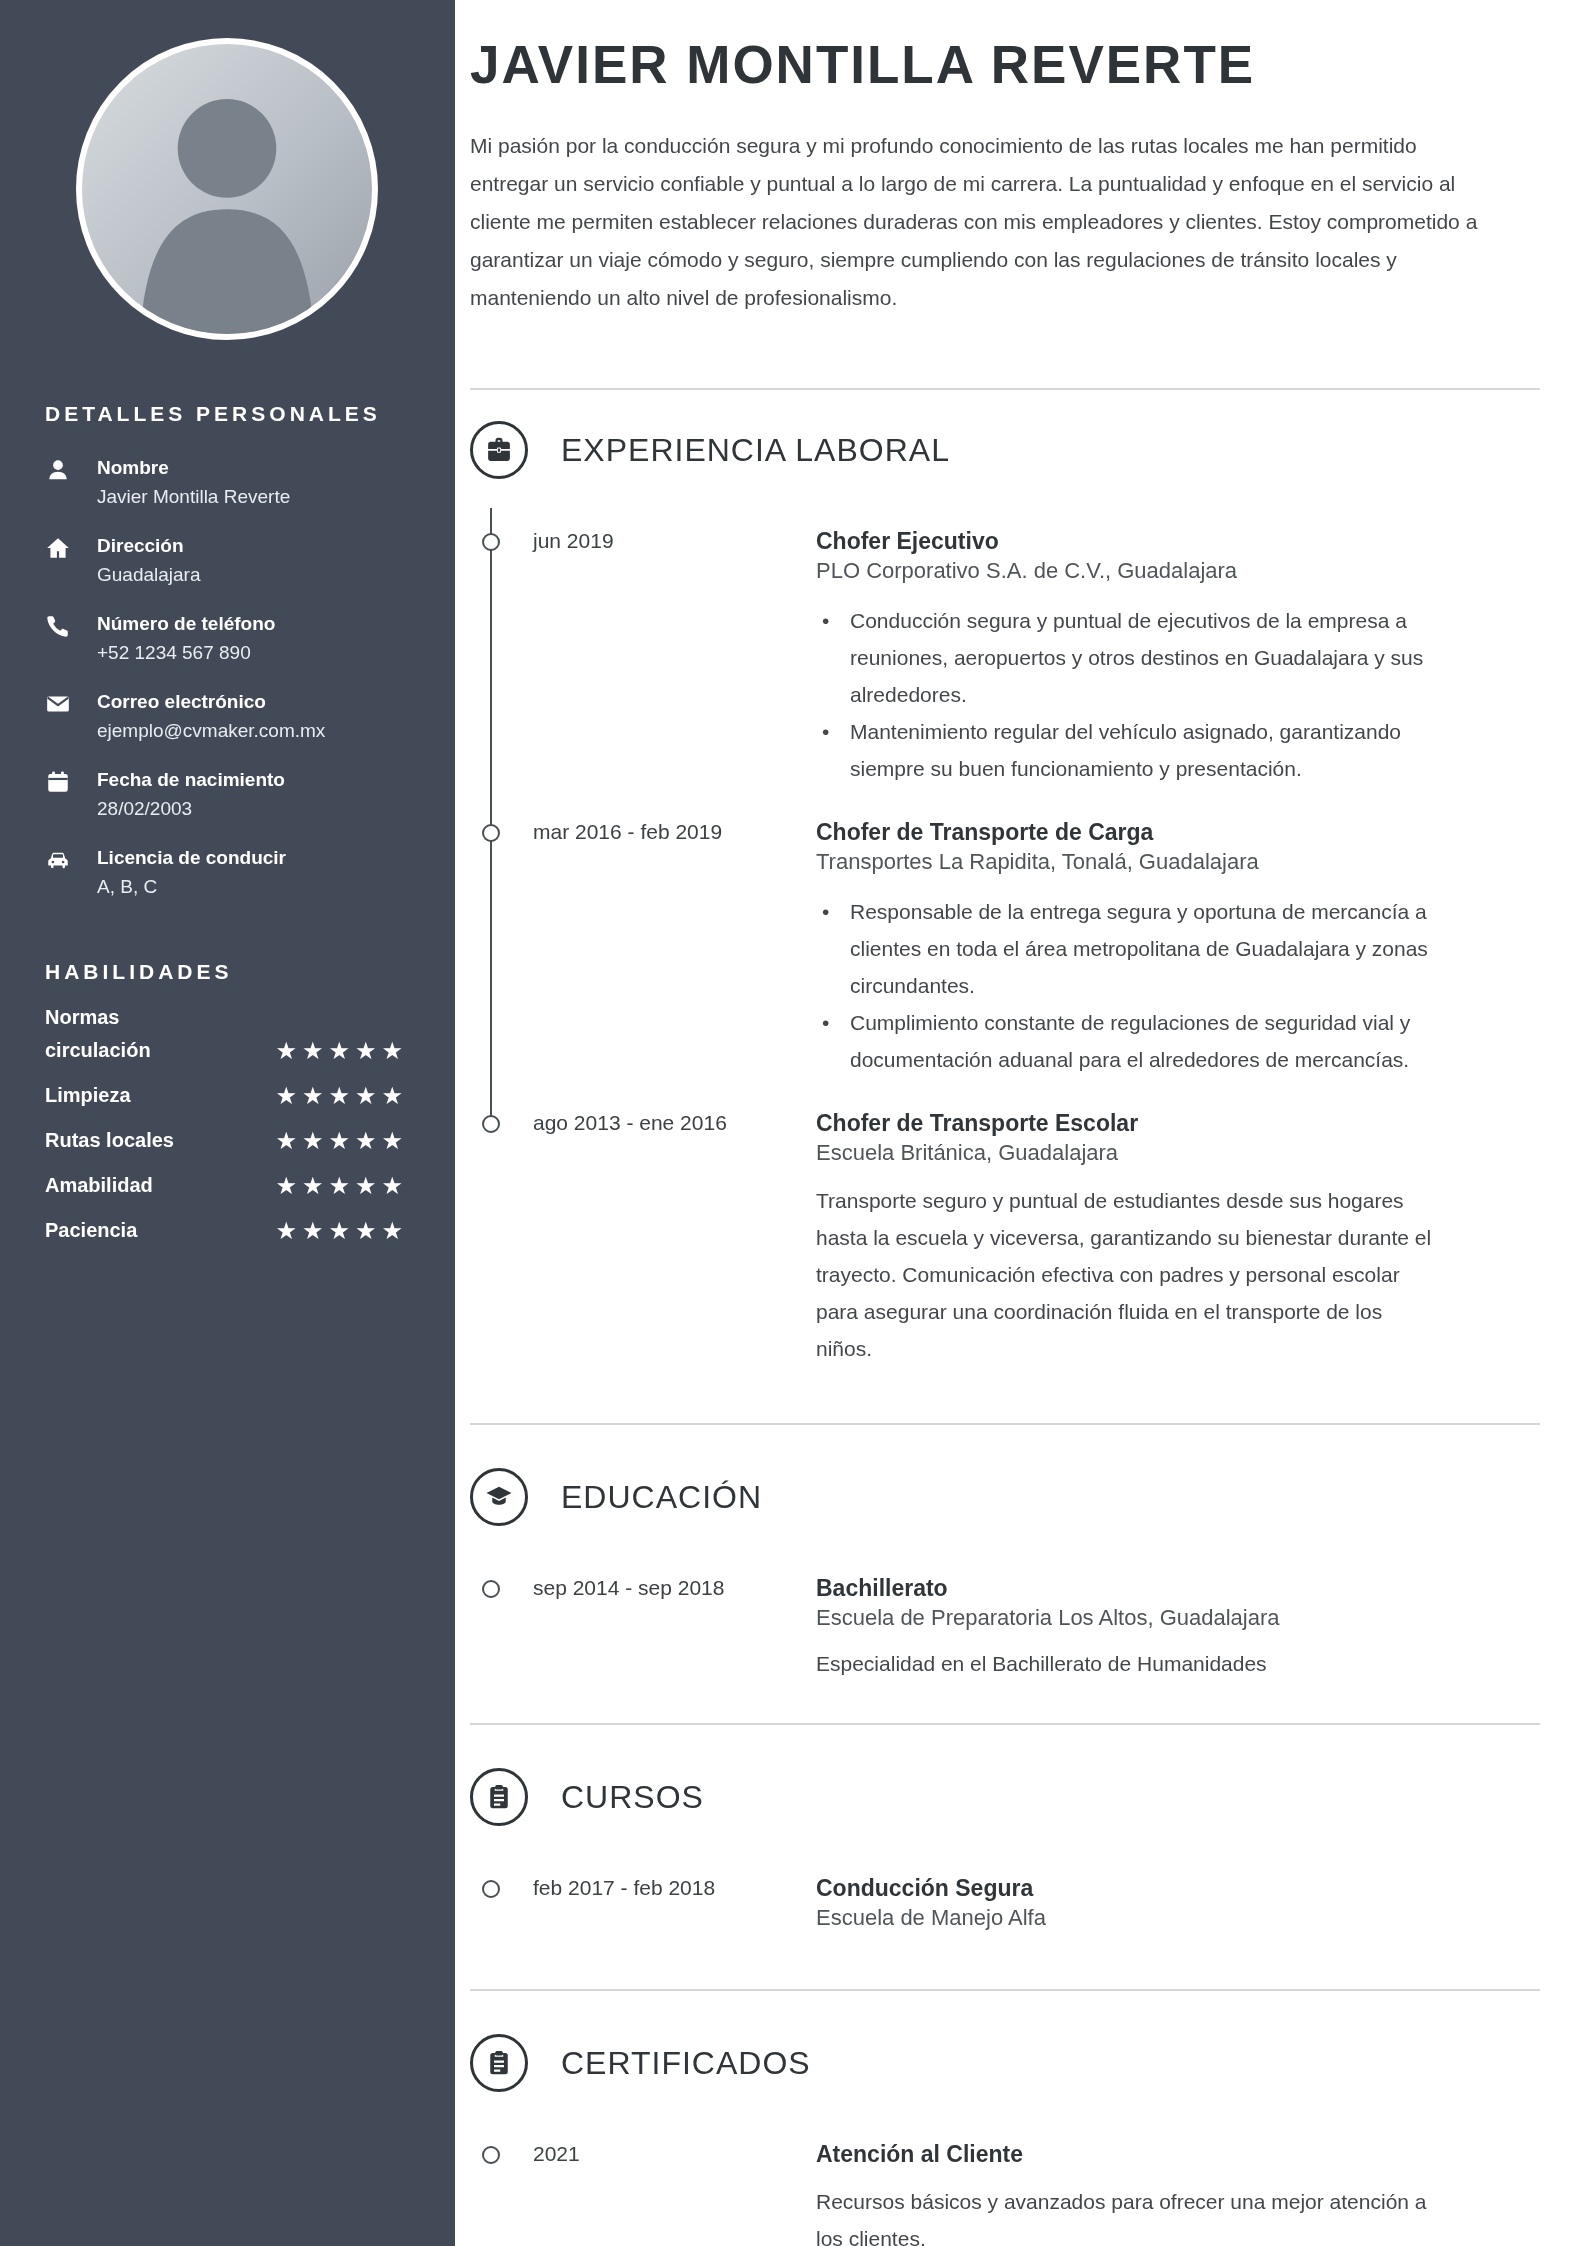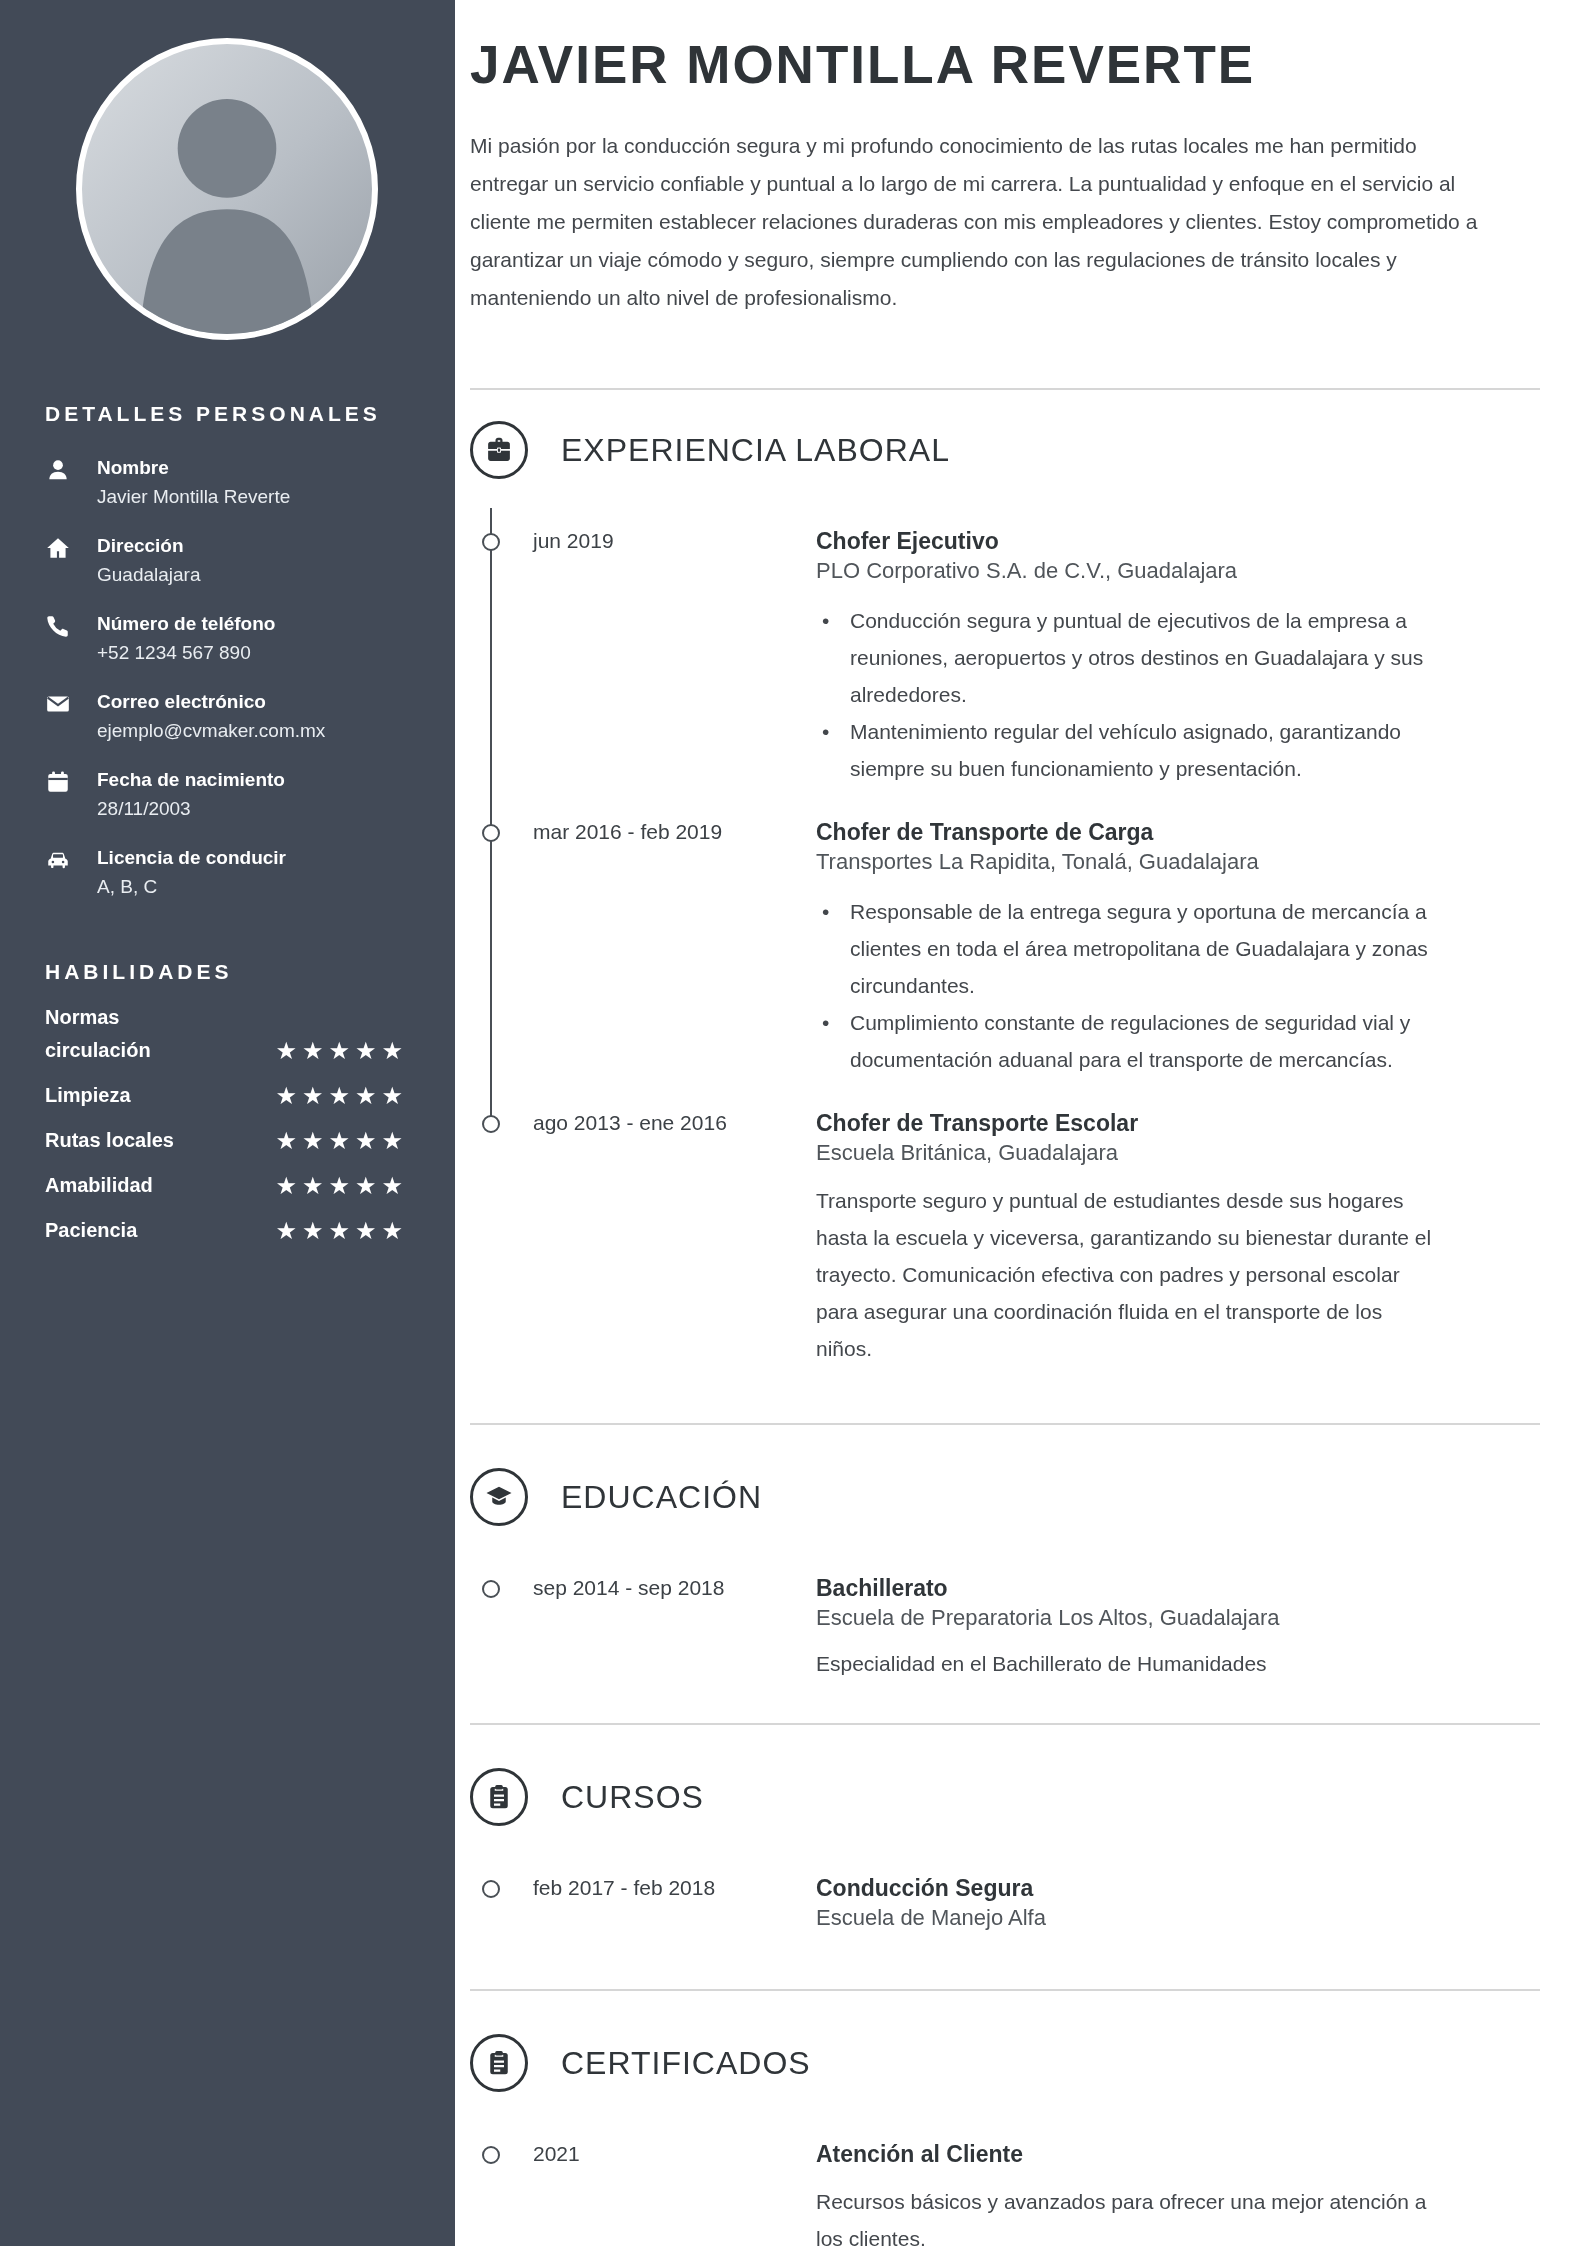--- a/index.html
+++ b/index.html
@@ -153,21 +153,21 @@
         <span class="d-icon">
           <svg viewBox="0 0 24 24">
               <path d="M5 4.5h14a2 2 0 0 1 2 2V19a2 2 0 0 1-2 2H5a2 2 0 0 1-2-2V6.5a2 2 0 0 1 2-2z" fill="#ffffff"></path>
               <rect x="3" y="8.2" width="18" height="2" fill="#424a57"></rect>
               <rect x="6.6" y="2.2" width="2.6" height="4.6" rx="1.2" fill="#ffffff"></rect>
               <rect x="14.8" y="2.2" width="2.6" height="4.6" rx="1.2" fill="#ffffff"></rect>
             </svg>
         </span>
         <div>
           <div class="d-label">Fecha de nacimiento</div>
-          <div class="d-value">28/11/2003</div>
+          <div class="d-value">28/02/2003</div>
         </div>
       </div>
 
       <div class="detail-item">
         <span class="d-icon">
           <svg viewBox="0 0 24 24" fill="#ffffff">
               <path d="M5.2 10.8 6.7 6.3c.2-.6.8-1 1.4-1h7.8c.6 0 1.2.4 1.4 1l1.5 4.5c1.1.3 2.2 1.1 2.2 2.4V17h-2.6v1.4a1.1 1.1 0 0 1-2.2 0V17H7.8v1.4a1.1 1.1 0 0 1-2.2 0V17H3v-3.8c0-1.3 1.1-2.1 2.2-2.4z"></path>
               <rect x="7.4" y="6.8" width="9.2" height="3.2" rx=".6" fill="#424a57"></rect>
               <circle cx="7.3" cy="13.8" r="1.2" fill="#424a57"></circle>
               <circle cx="16.7" cy="13.8" r="1.2" fill="#424a57"></circle>
@@ -245,21 +245,21 @@
         </div>
 
         <div class="entry line-full">
           <span class="marker"></span>
           <div class="col-date">mar 2016 - feb 2019</div>
           <div class="col-body">
             <h3>Chofer de Transporte de Carga</h3>
             <div class="org">Transportes La Rapidita, Tonalá, Guadalajara</div>
             <ul class="bullets">
               <li>Responsable de la entrega segura y oportuna de mercancía a clientes en toda el área metropolitana de Guadalajara y zonas circundantes.</li>
-              <li>Cumplimiento constante de regulaciones de seguridad vial y documentación aduanal para el transporte de mercancías.</li>
+              <li>Cumplimiento constante de regulaciones de seguridad vial y documentación aduanal para el alrededores de mercancías.</li>
             </ul>
           </div>
         </div>
 
         <div class="entry line-cap">
           <span class="marker"></span>
           <div class="col-date">ago 2013 - ene 2016</div>
           <div class="col-body">
             <h3>Chofer de Transporte Escolar</h3>
             <div class="org">Escuela Británica, Guadalajara</div>

